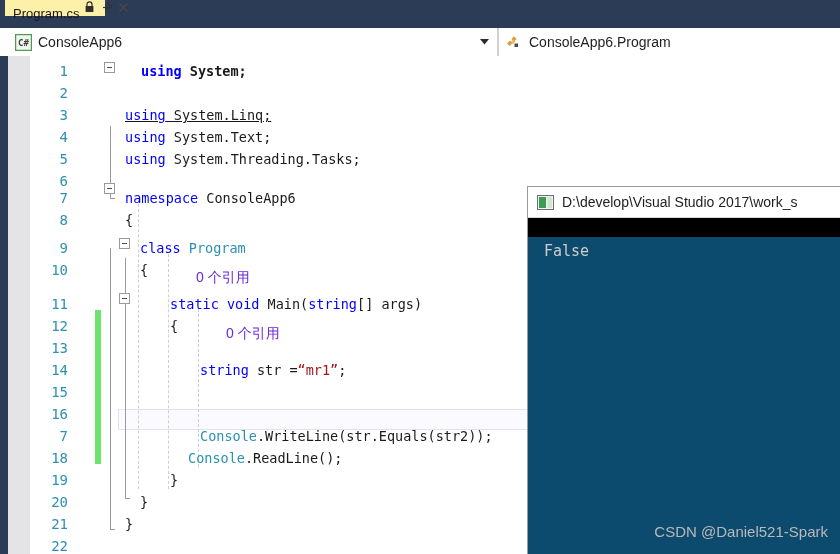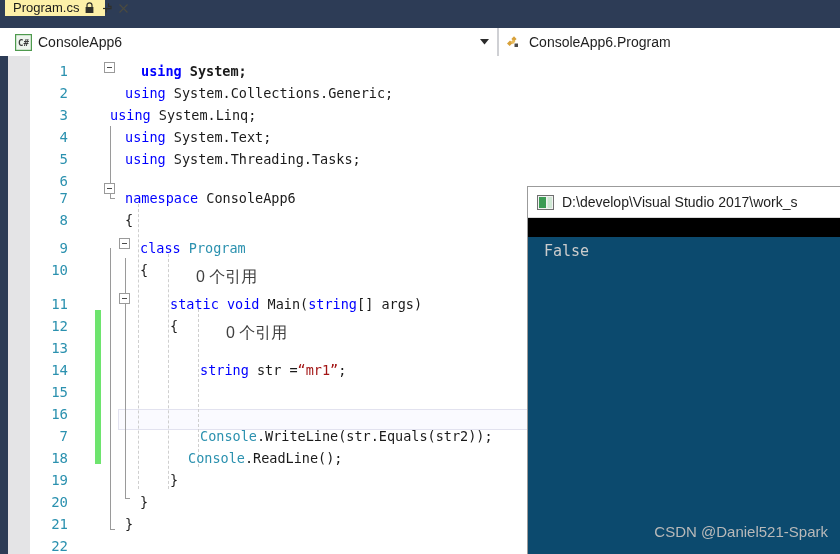--- a/index.html
+++ b/index.html
@@ -18,21 +18,21 @@
   
   .tabstrip {
     position: absolute; left: 0; top: 0;
     width: 840px; height: 28px;
     background: #2d3c56;
   }
   .tab {
     position: absolute; left: 5px; top: 0;
     height: 16px; width: 100px;
     background: #fdf0a8;
-    display: flex; align-items: center;
+    display: flex; align-items: flex-start;
     padding: 0 6px 0 8px;
     gap: 4px;
   }
   .tab-title {
     font-size: 13px; color: #1a1a1a;
     white-space: nowrap;
     line-height: 28px;
   }
   .tab-icon {
     width: 13px; height: 14px;
@@ -134,23 +134,23 @@
   .kw  { color: #0000ff; }
   .kwb { color: #0000ff; font-weight: bold; }
   .typ { color: #2b91af; }
   .str { color: #a31515; }
   .pln { color: #1a1a1a; }
   .plb { color: #1a1a1a; font-weight: bold; }
 
   
   .codelens {
     position: absolute;
-    color: #404040;
+    color: #6d28d9;
     font-family: "Liberation Sans", sans-serif;
-    font-size: 16px;
+    font-size: 14px;
     line-height: 18px;
     white-space: pre;
   }
 
   
   .outline-box {
     position: absolute;
     width: 11px; height: 11px;
     border: 1px solid #9a9a9a;
     background: #ffffff;
@@ -325,25 +325,24 @@
       <div class="outline-box" style="left:89px; top:182px;"></div>
       <div class="outline-box" style="left:89px; top:237px;"></div>
 
       <div id="rows">
           <div class="row" style="top: 4px;">
             <span class="lnum">1</span>
             <span class="code" style="left: 111px;"><span class="kwb">using</span><span class="plb"> System;</span></span>
           </div>
           <div class="row" style="top: 26px;">
             <span class="lnum">2</span>
-            <span class="code" style="left: 95px;"><span class="kw">using</span><span class="pln"> System.Collections.Generic;</span></span>
           </div>
           <div class="row" style="top: 48px;">
             <span class="lnum">3</span>
-            <span class="code" style="left: 80px;"><span class="kw">using</span><span class="pln"> System.Linq;</span></span>
+            <span class="code" style="left: 95px; text-decoration: underline;"><span class="kw">using</span><span class="pln"> System.Linq;</span></span>
           </div>
           <div class="row" style="top: 70px;">
             <span class="lnum">4</span>
             <span class="code" style="left: 95px;"><span class="kw">using</span><span class="pln"> System.Text;</span></span>
           </div>
           <div class="row" style="top: 92px;">
             <span class="lnum">5</span>
             <span class="code" style="left: 95px;"><span class="kw">using</span><span class="pln"> System.Threading.Tasks;</span></span>
           </div>
           <div class="row" style="top: 114px;">

